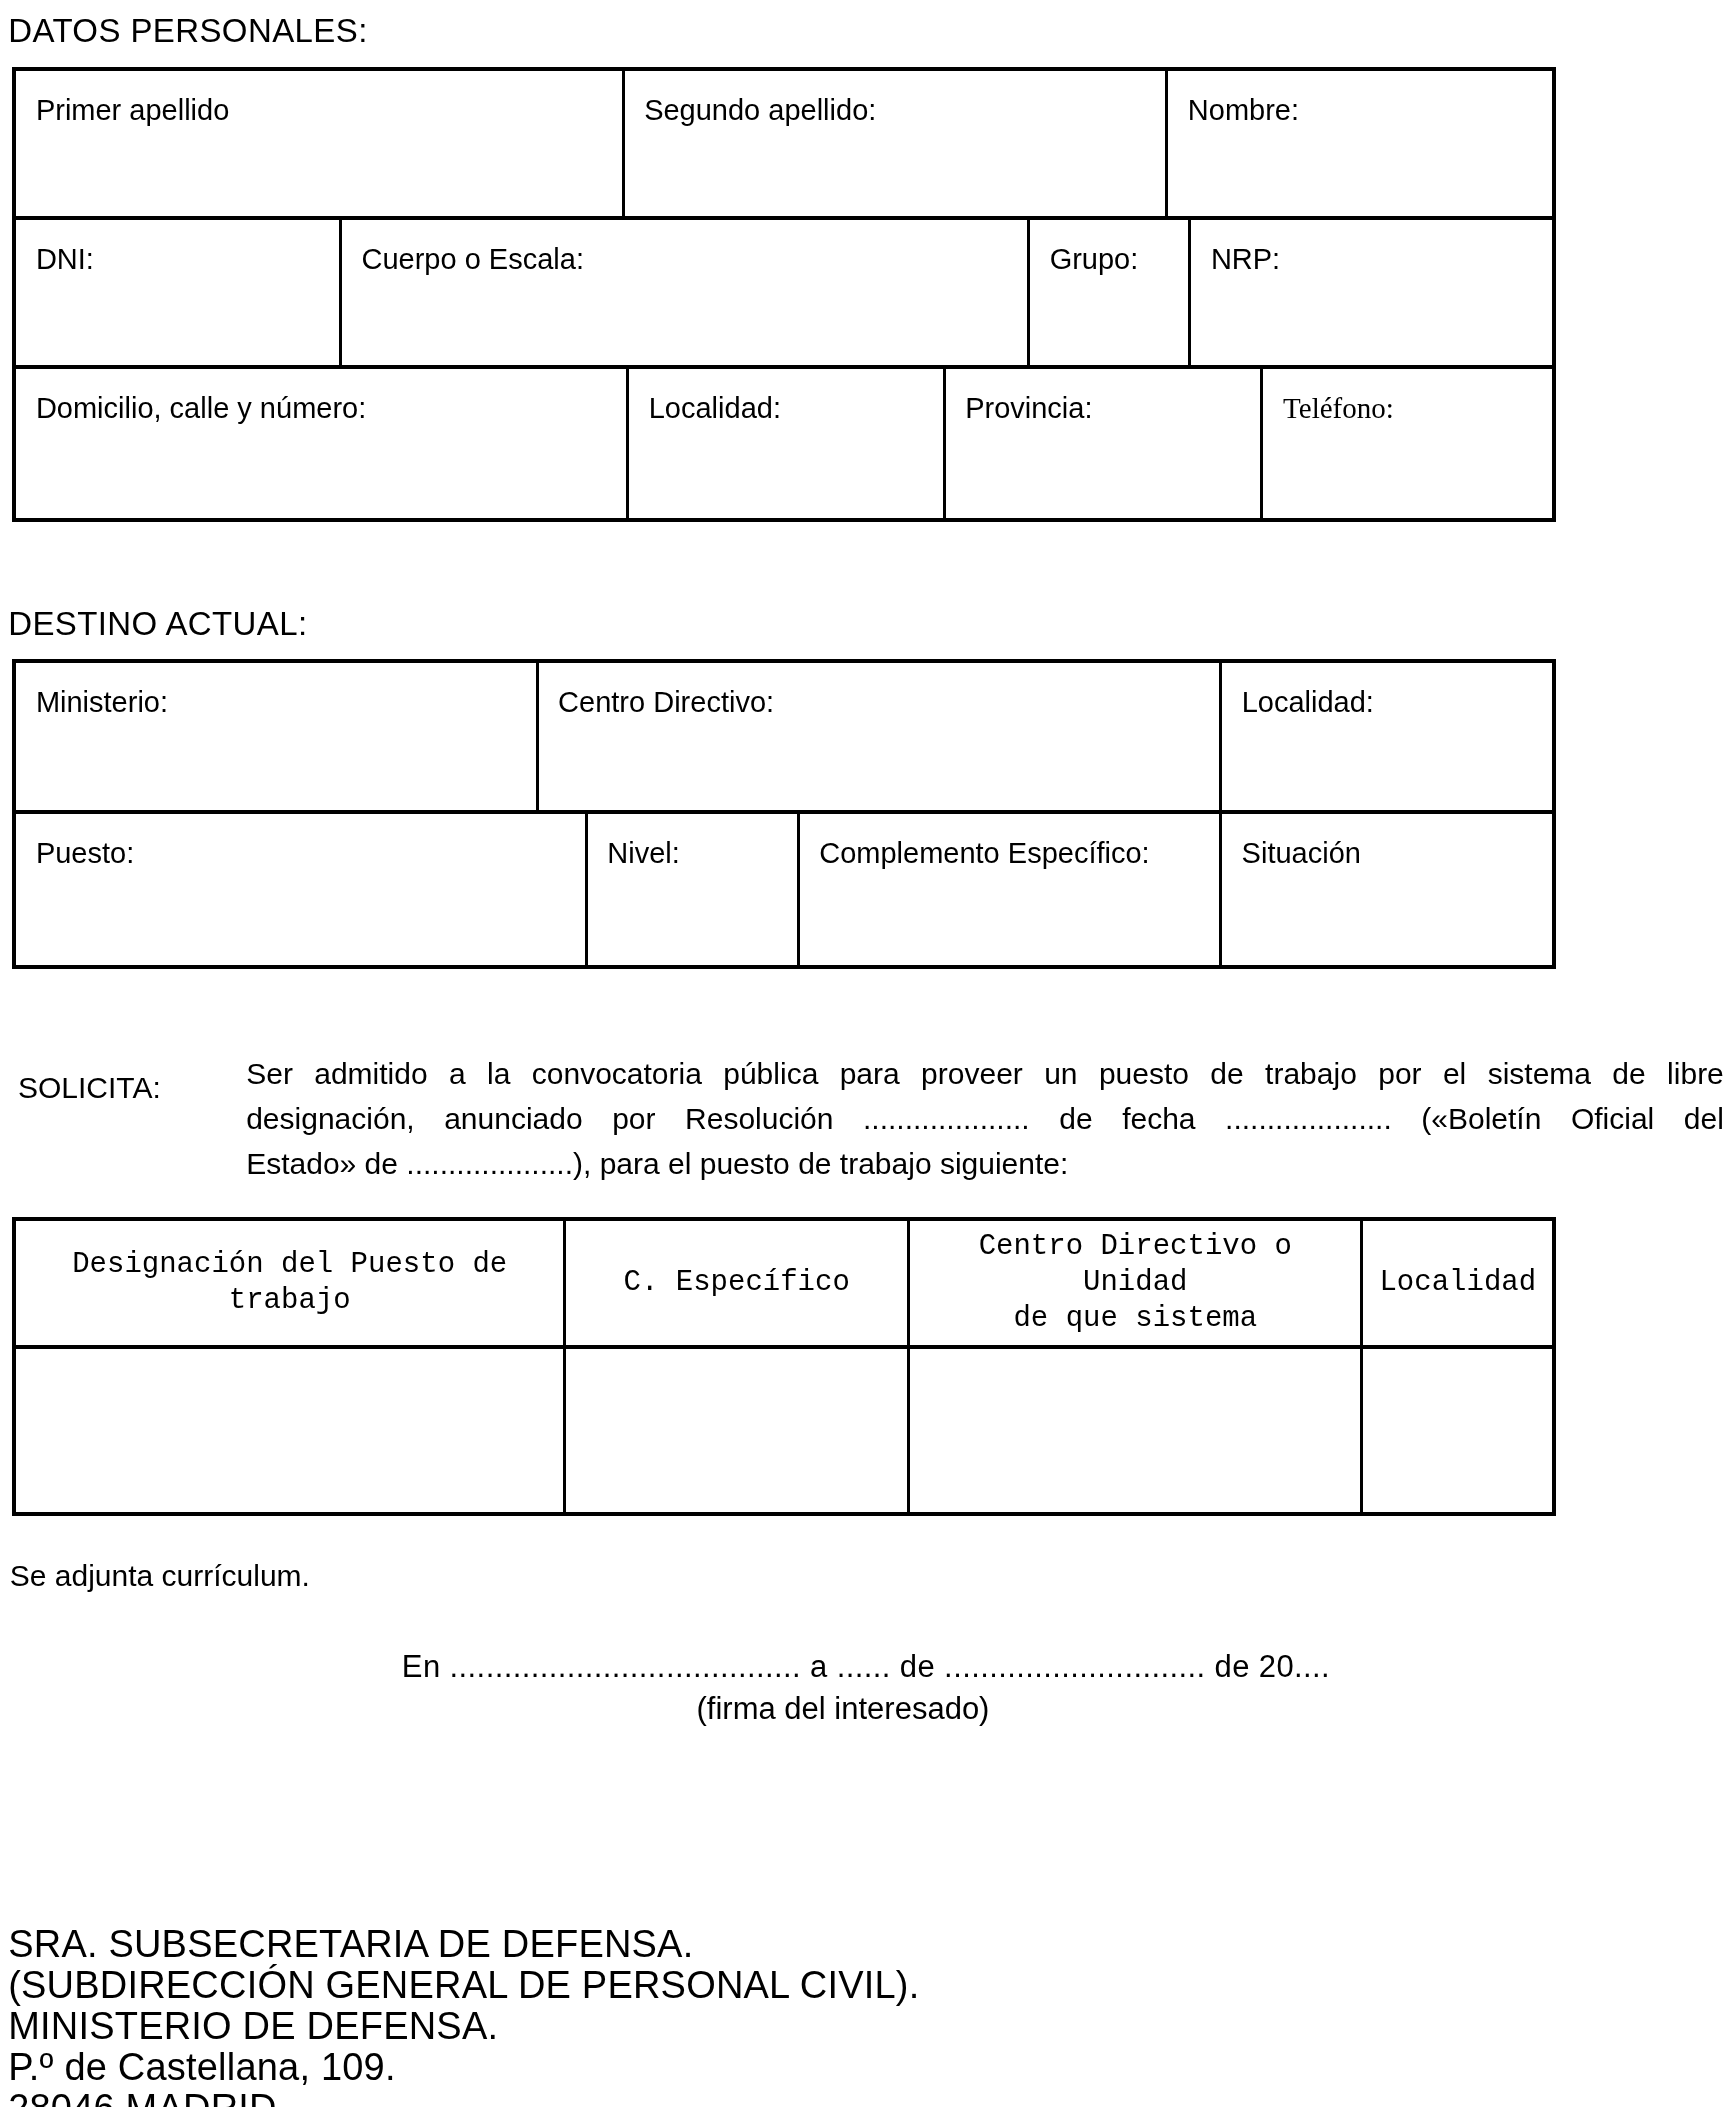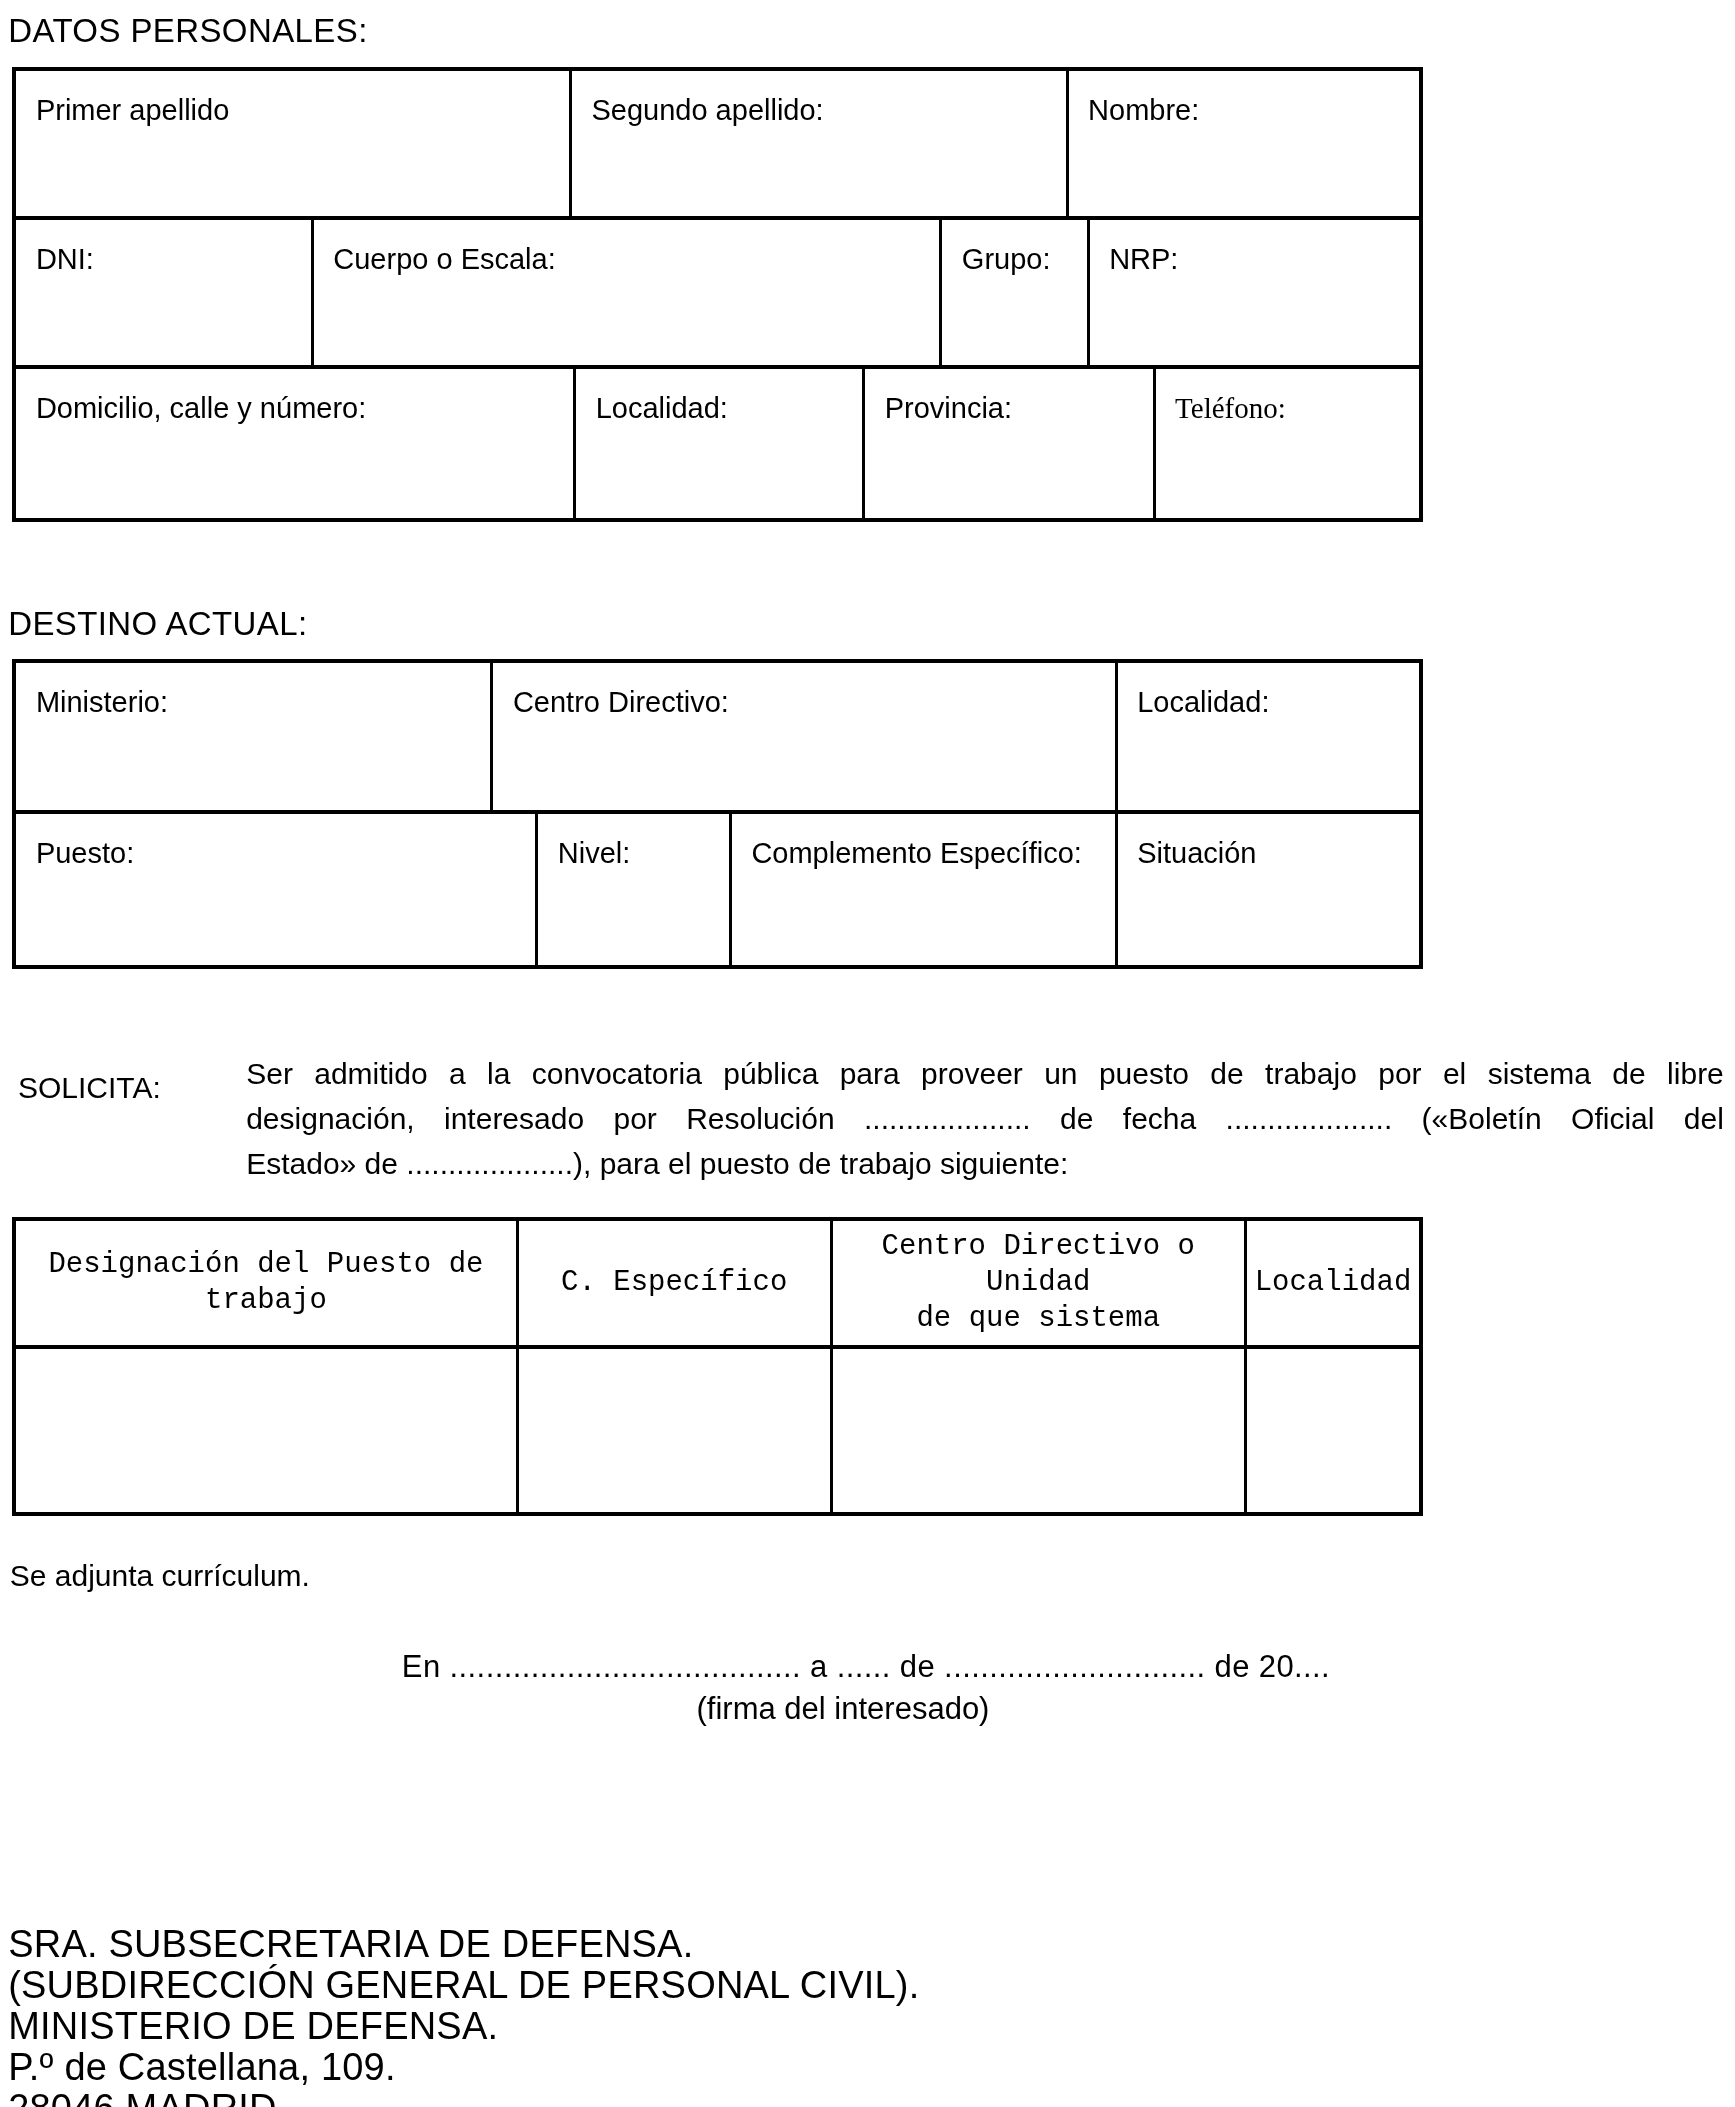--- a/index.html
+++ b/index.html
@@ -19,21 +19,21 @@
     line-height: 39px;
     letter-spacing: 0.4px;
   }
   .h-datos { margin-top: 0; }
   .h-destino { margin-top: 82px; }
 
   
   .ftable {
     border: 4.1px solid #000;
     margin-left: 4.1px;
-    width: 1411px;
+    width: 1544px;
     background: #fff;
   }
   .frow { display: flex; }
   .frow:not(:last-child) { border-bottom: 4.9px solid #000; }
   .fcell {
     padding: 21px 11.4px 9.8px 19.6px;
     font-size: 29px;
     line-height: 36px;
     overflow: hidden;
   }
@@ -136,21 +136,21 @@
       <div class="fcell"><span>Puesto:</span></div>
       <div class="fcell"><span>Nivel:</span></div>
       <div class="fcell"><span>Complemento Específico:</span></div>
       <div class="fcell"><span>Situación</span></div>
     </div>
   </div>
 
   <div class="solicita">
     <span class="solicita-label">SOLICITA:</span>
     <div class="sline-just">Ser admitido a la convocatoria pública para proveer un puesto de trabajo por el sistema de libre</div>
-    <div class="sline-just">designación, interesado por Resolución .................... de fecha .................... («Boletín Oficial del</div>
+    <div class="sline-just">designación, anunciado por Resolución .................... de fecha .................... («Boletín Oficial del</div>
     <div>Estado» de ....................), para el puesto de trabajo siguiente:</div>
   </div>
 
   <div class="ftable t3">
     <div class="frow head">
       <div class="fcell">
           <span>Designación del Puesto de trabajo</span>
         </div>
       <div class="fcell">
           <span>C. Específico</span>

